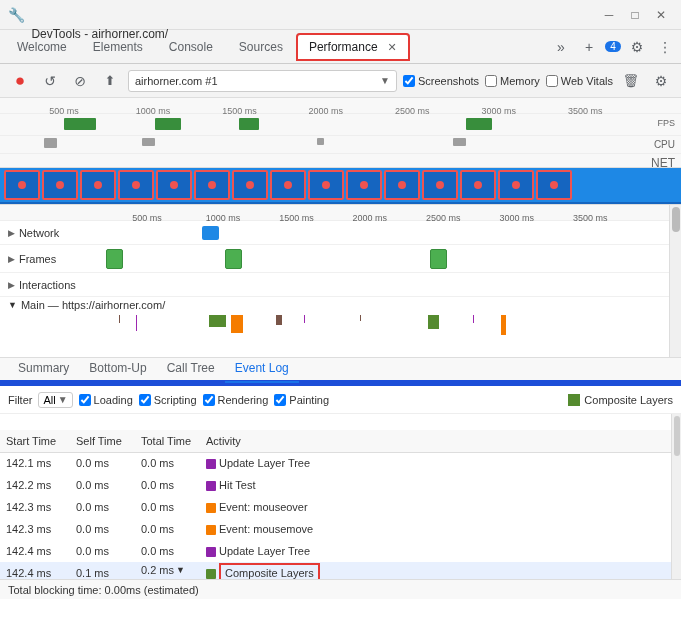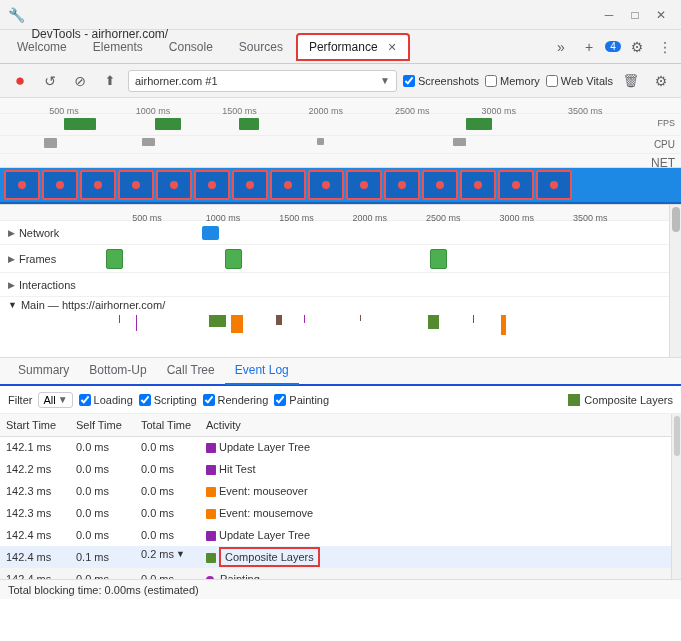--- a/index.html
+++ b/index.html
@@ -30,37 +30,37 @@
     .track { display: flex; align-items: center; height: 24px; border-bottom: 1px solid #f0f0f0; }
     .track-label { width: 100px; font-size: 11px; color: #333; padding-left: 8px; display: flex; align-items: center; gap: 4px; flex-shrink: 0; cursor: pointer; }
     .track-label .arrow { font-size: 9px; color: #666; }
     .track-content { flex: 1; height: 100%; position: relative; overflow: hidden; }
     .main-track { height: 60px; border-bottom: 1px solid #ddd; position: relative; }
     .main-track-label { display: flex; align-items: center; gap: 4px; padding: 2px 8px; font-size: 11px; color: #333; cursor: pointer; }
     .main-track-label .arrow { font-size: 9px; }
     .main-track-content { height: 50px; position: relative; overflow: hidden; background: #fff; }
 
     
-    .bottom-tabs { display: flex; align-items: center; border-bottom: 2px solid #1d4ed8; background: #f8f8f8; height: 28px; padding: 0 8px; }
+    .bottom-tabs { display: flex; align-items: center; border-bottom: 6px solid #1d4ed8; background: #f8f8f8; height: 28px; padding: 0 8px; }
     .bottom-tab { padding: 0 10px; height: 28px; display: flex; align-items: center; font-size: 12px; color: #5f6368; cursor: pointer; border-bottom: 2px solid transparent; }
     .bottom-tab.active { color: #1a73e8; border-bottom-color: #1a73e8; font-weight: 500; }
 
     
     .filter-bar { display: flex; align-items: center; height: 28px; padding: 0 8px; gap: 6px; border-bottom: 1px solid #eee; background: #fff; }
     .filter-label { font-size: 11px; color: #333; }
     .filter-select { display: flex; align-items: center; gap: 2px; cursor: pointer; border: 1px solid #ccc; border-radius: 3px; padding: 1px 4px; font-size: 11px; }
     .filter-dropdown { font-size: 10px; color: #666; }
     .filter-check { display: flex; align-items: center; gap: 3px; font-size: 11px; color: #333; cursor: pointer; }
     .filter-check input { width: 12px; height: 12px; }
     .filter-right { margin-left: auto; display: flex; align-items: center; gap: 6px; font-size: 11px; }
     .composite-badge { display: flex; align-items: center; gap: 4px; }
     .composite-color { width: 12px; height: 12px; background: #558b2f; display: inline-block; }
 
     
-    .event-table { width: 100%; border-collapse: collapse; font-size: 11px; }
+    .event-table { width: 100%; border-collapse: collapse; font-size: 11px; margin-top: 16px; }
     .event-table thead { background: #f8f8f8; }
     .event-table th { text-align: left; padding: 3px 6px; border-bottom: 1px solid #ddd; color: #333; font-weight: 500; cursor: pointer; white-space: nowrap; }
     .event-table td { padding: 2px 6px; white-space: nowrap; color: #333; }
     .event-table tr { height: 22px; }
     .activity-icon { width: 10px; height: 10px; display: inline-block; border-radius: 1px; margin-right: 3px; vertical-align: middle; }
     .event-table-container { overflow-y: auto; height: 175px; position: relative; }
 
     
     .status-bar { height: 20px; background: #f8f8f8; border-top: 1px solid #ddd; display: flex; align-items: center; padding: 0 8px; font-size: 11px; color: #333; }
   </style>

